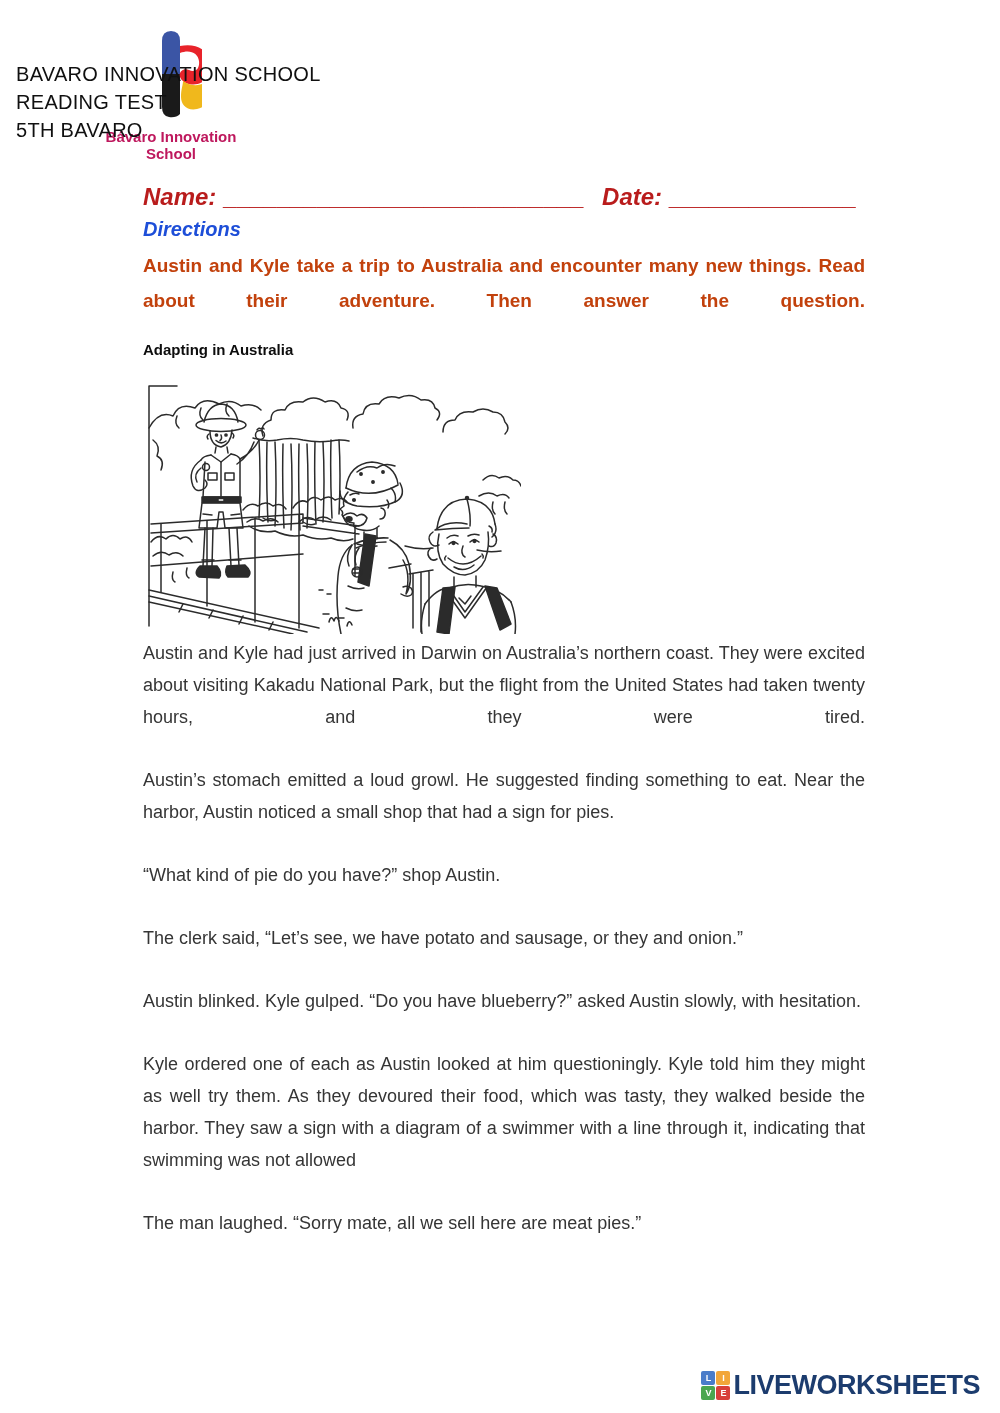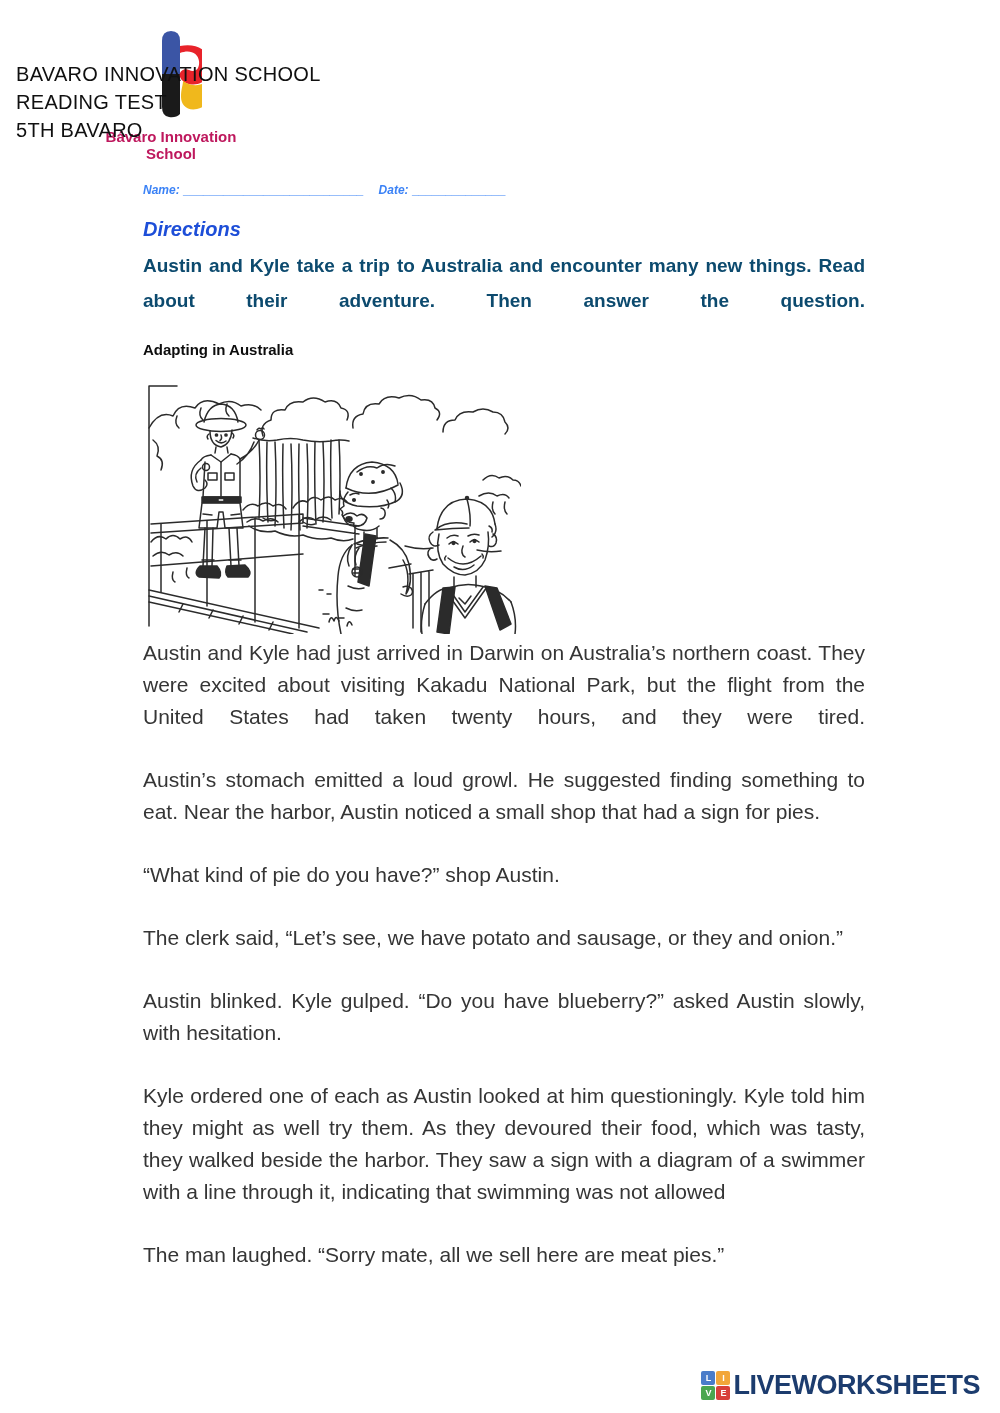--- a/index.html
+++ b/index.html
@@ -10,35 +10,35 @@
   .school-logo{position:absolute;left:92px;top:26px;width:158px;text-align:center;}
   .school-logo svg{display:block;margin:0 auto;}
   .school-logo-text{color:#be185d;font-weight:bold;font-size:15px;line-height:17px;margin-top:10px;}
 
   
   .doc-header{position:absolute;left:16px;top:60px;width:100%;text-align:left;
               font-size:20px;line-height:28px;color:#101010;letter-spacing:.3px;}
 
   
   .name-date-row{position:absolute;left:143px;top:183px;width:722px;
-                 font-size:12px;font-style:italic;font-weight:bold;color:#3b82f6;white-space:nowrap;}
+                 font-size:24px;font-style:italic;font-weight:bold;color:#b91c1c;white-space:nowrap;}
   .name-date-row .blank{letter-spacing:0;font-style:normal;}
   .name-date-row .date-lbl{margin-left:12px;}
 
   
   .directions{position:absolute;left:143px;top:214px;width:722px;}
   .directions-label{font-size:20px;font-style:italic;font-weight:bold;line-height:30px;color:#1d4ed8;}
   .directions-text{margin:4px 0 0;font-size:19px;font-weight:bold;line-height:35px;
-                   text-align:justify;color:#0c4a6e;}
+                   text-align:justify;color:#c2410c;}
   .force-last{text-align-last:justify;}
 
   
   .story-title{position:absolute;left:143px;top:341px;margin:0;font-size:15px;font-weight:bold;color:#0d0d0d;}
   .illustration{position:absolute;left:143px;top:376px;width:378px;height:258px;}
-  .story{position:absolute;left:143px;top:637px;width:722px;font-size:21px;line-height:32px;color:#353535;}
+  .story{position:absolute;left:143px;top:637px;width:722px;font-size:18px;line-height:32px;color:#353535;}
   .story .para{margin:0 0 31px;text-align:justify;}
 
   
   .footer{position:absolute;right:20px;bottom:12px;display:flex;align-items:center;gap:3px;}
   .lw-grid{display:grid;grid-template-columns:14px 14px;grid-auto-rows:14px;gap:1px;}
   .sq{display:flex;align-items:center;justify-content:center;color:#fff;font-size:9px;
       font-weight:bold;border-radius:2px;font-family:"Liberation Sans",sans-serif;}
   .sq0{background:#4a7cc9;} .sq1{background:#f2a63a;} .sq2{background:#4aa64f;} .sq3{background:#d8403a;}
   .lw-text{font-size:27px;font-weight:bold;color:#1c3c6e;letter-spacing:-.5px;}
 </style>

